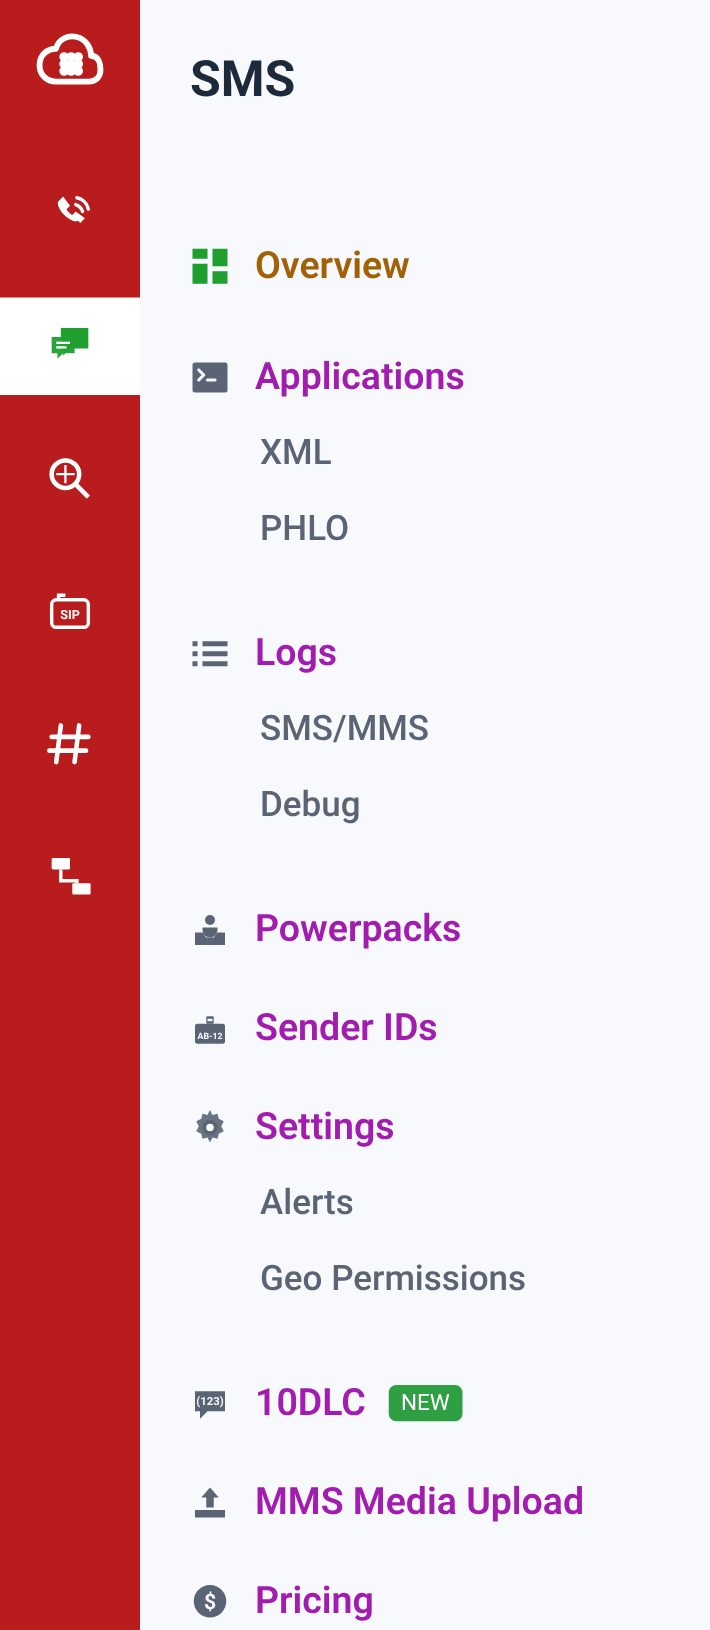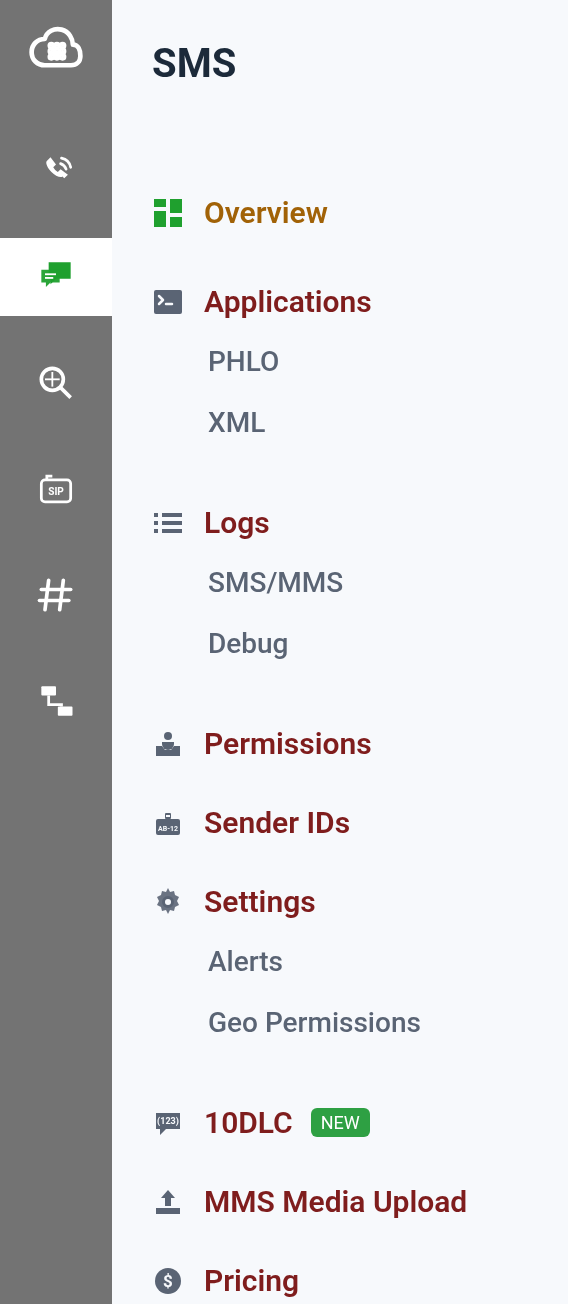--- a/index.html
+++ b/index.html
@@ -10,21 +10,21 @@
     body {
       font-family: -apple-system, BlinkMacSystemFont, "Segoe UI", Roboto, Helvetica, Arial, sans-serif;
       display: flex;
       width: 568px;
       height: 1304px;
       background: #f7f9fc;
       overflow: hidden;
     }
     .rail {
       width: 112px;
-      background: #737373;
+      background: #b91c1c;
       display: flex;
       flex-direction: column;
       align-items: center;
       padding-top: 24px;
       flex-shrink: 0;
     }
     .rail-logo {
       width: 60px;
       height: 60px;
       display: flex;
@@ -81,21 +81,21 @@
       color: #5a6474;
       text-align: center;
     }
     .nav-icon svg {
       width: 32px;
       height: 32px;
     }
     .nav-label {
       font-size: 30px;
       font-weight: 600;
-      color: #7f1d1d;
+      color: #a21caf;
     }
     .nav-row.selected .nav-icon {
       color: #1fa02e;
     }
     .nav-row.selected .nav-label {
       color: #a16207;
     }
     .sub-item {
       padding: 14px 0 14px 60px;
       font-size: 28px;
@@ -205,22 +205,22 @@
     <div class="nav-row" style="margin-top:30px;">
       <span class="nav-icon">
         <svg viewBox="0 0 32 32" fill="currentColor">
           <rect x="2" y="4" width="28" height="24" rx="2"></rect>
           <path d="M7 10 l4 4 -4 4" stroke="#f7f9fc" stroke-width="2.5" fill="none" stroke-linecap="round" stroke-linejoin="round"></path>
           <line x1="14" y1="18" x2="20" y2="18" stroke="#f7f9fc" stroke-width="2.5" stroke-linecap="round"></line>
         </svg>
       </span>
       <span class="nav-label">Applications</span>
     </div>
+    <div class="sub-item">XML</div>
     <div class="sub-item">PHLO</div>
-    <div class="sub-item">XML</div>
   </div>
 
   <div class="nav-section">
     <div class="nav-row">
       <span class="nav-icon">
         <svg viewBox="0 0 32 32" fill="currentColor">
           <rect x="2" y="6" width="4" height="4"></rect>
           <rect x="10" y="6" width="20" height="4"></rect>
           <rect x="2" y="14" width="4" height="4"></rect>
           <rect x="10" y="14" width="20" height="4"></rect>
@@ -235,21 +235,21 @@
   </div>
 
   <div class="nav-row">
     <span class="nav-icon">
       <svg viewBox="0 0 32 32" fill="currentColor">
         <circle cx="16" cy="8" r="4"></circle>
         <path d="M10 14 h12 v2 a6 6 0 0 1 -12 0 z"></path>
         <path d="M4 18 h6 l3 4 h6 l3 -4 h6 v10 H4 z"></path>
       </svg>
     </span>
-    <span class="nav-label">Permissions</span>
+    <span class="nav-label">Powerpacks</span>
   </div>
 
   <div class="nav-row" style="margin-top:20px;">
     <span class="nav-icon">
       <svg viewBox="0 0 32 32" fill="currentColor">
         <rect x="4" y="12" width="24" height="16" rx="2"></rect>
         <rect x="13" y="6" width="6" height="6" rx="1"></rect>
         <rect x="14" y="8" width="4" height="2" fill="#f7f9fc"></rect>
         <text x="16" y="24" font-size="7" text-anchor="middle" fill="#f7f9fc" font-weight="bold">AB-12</text>
       </svg>

